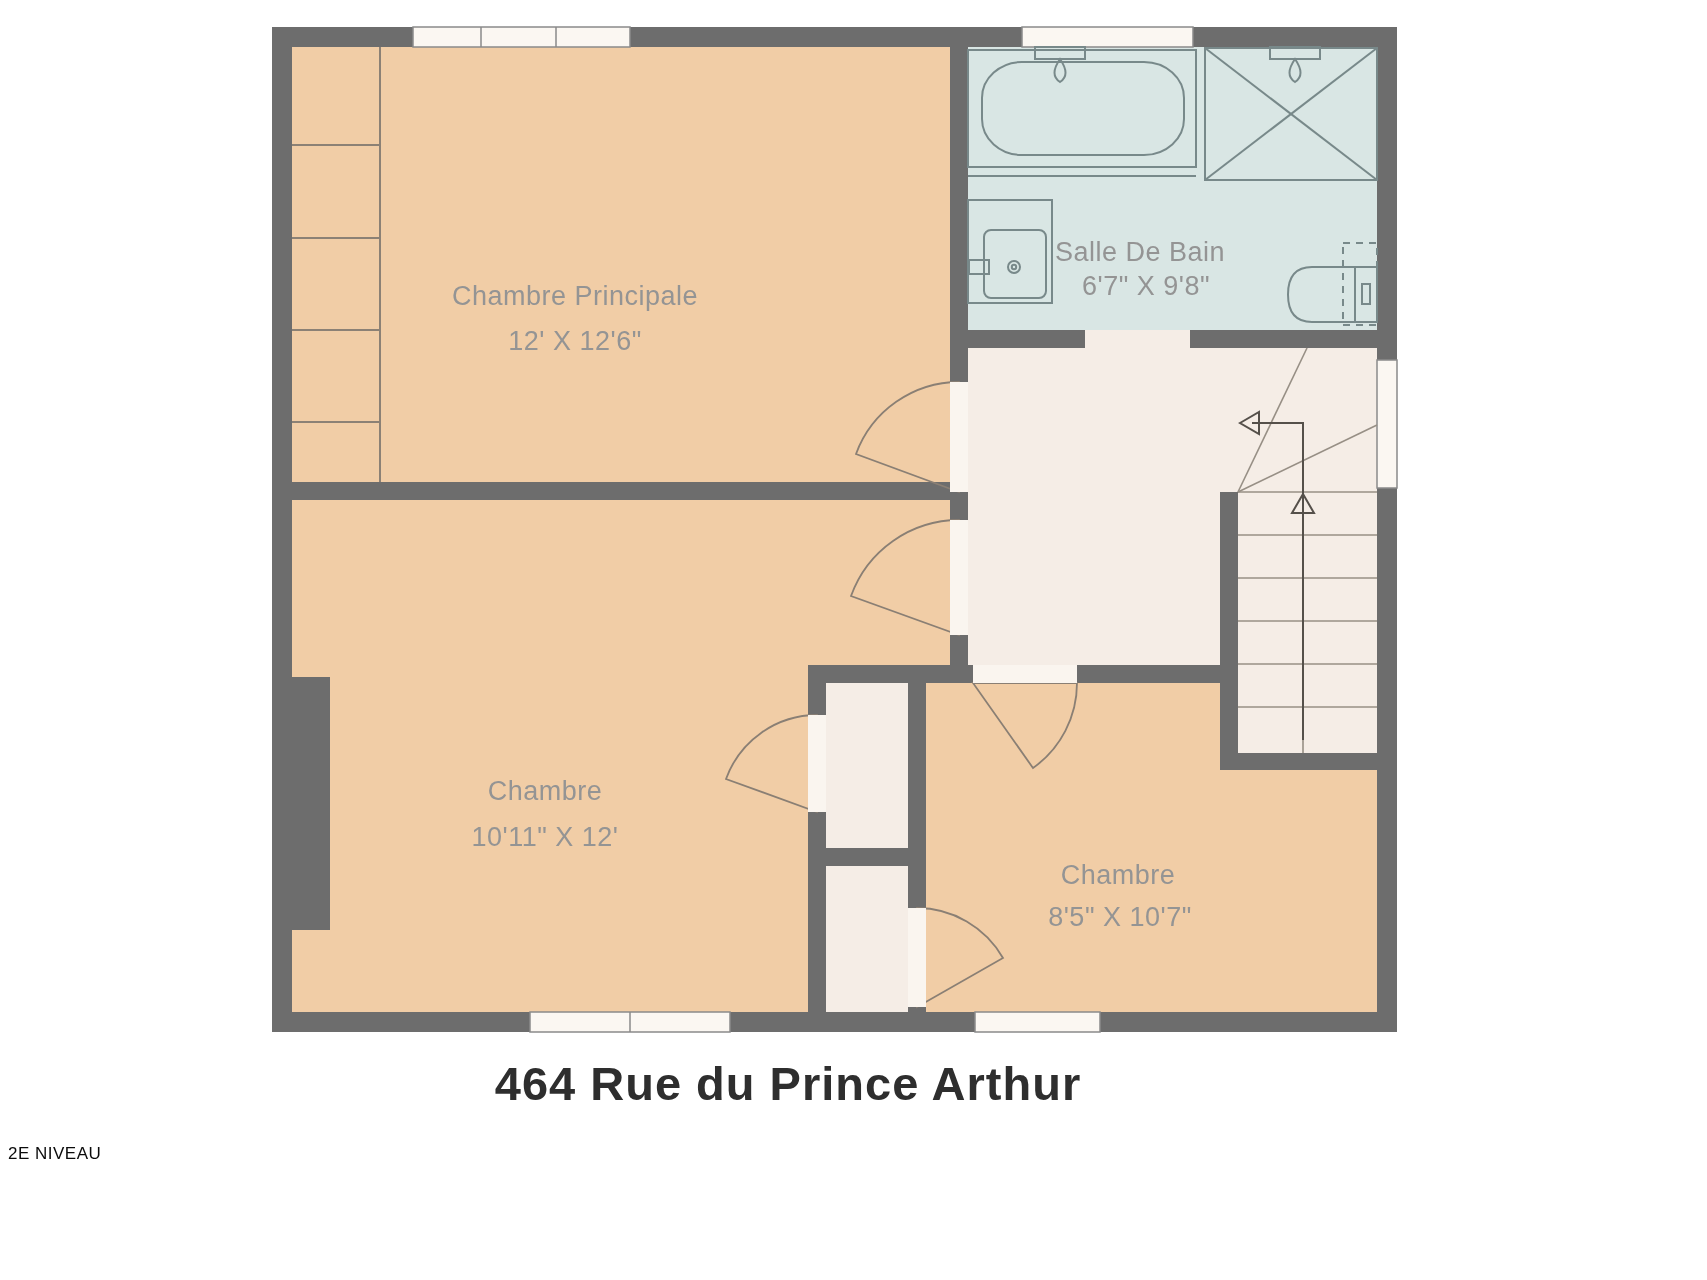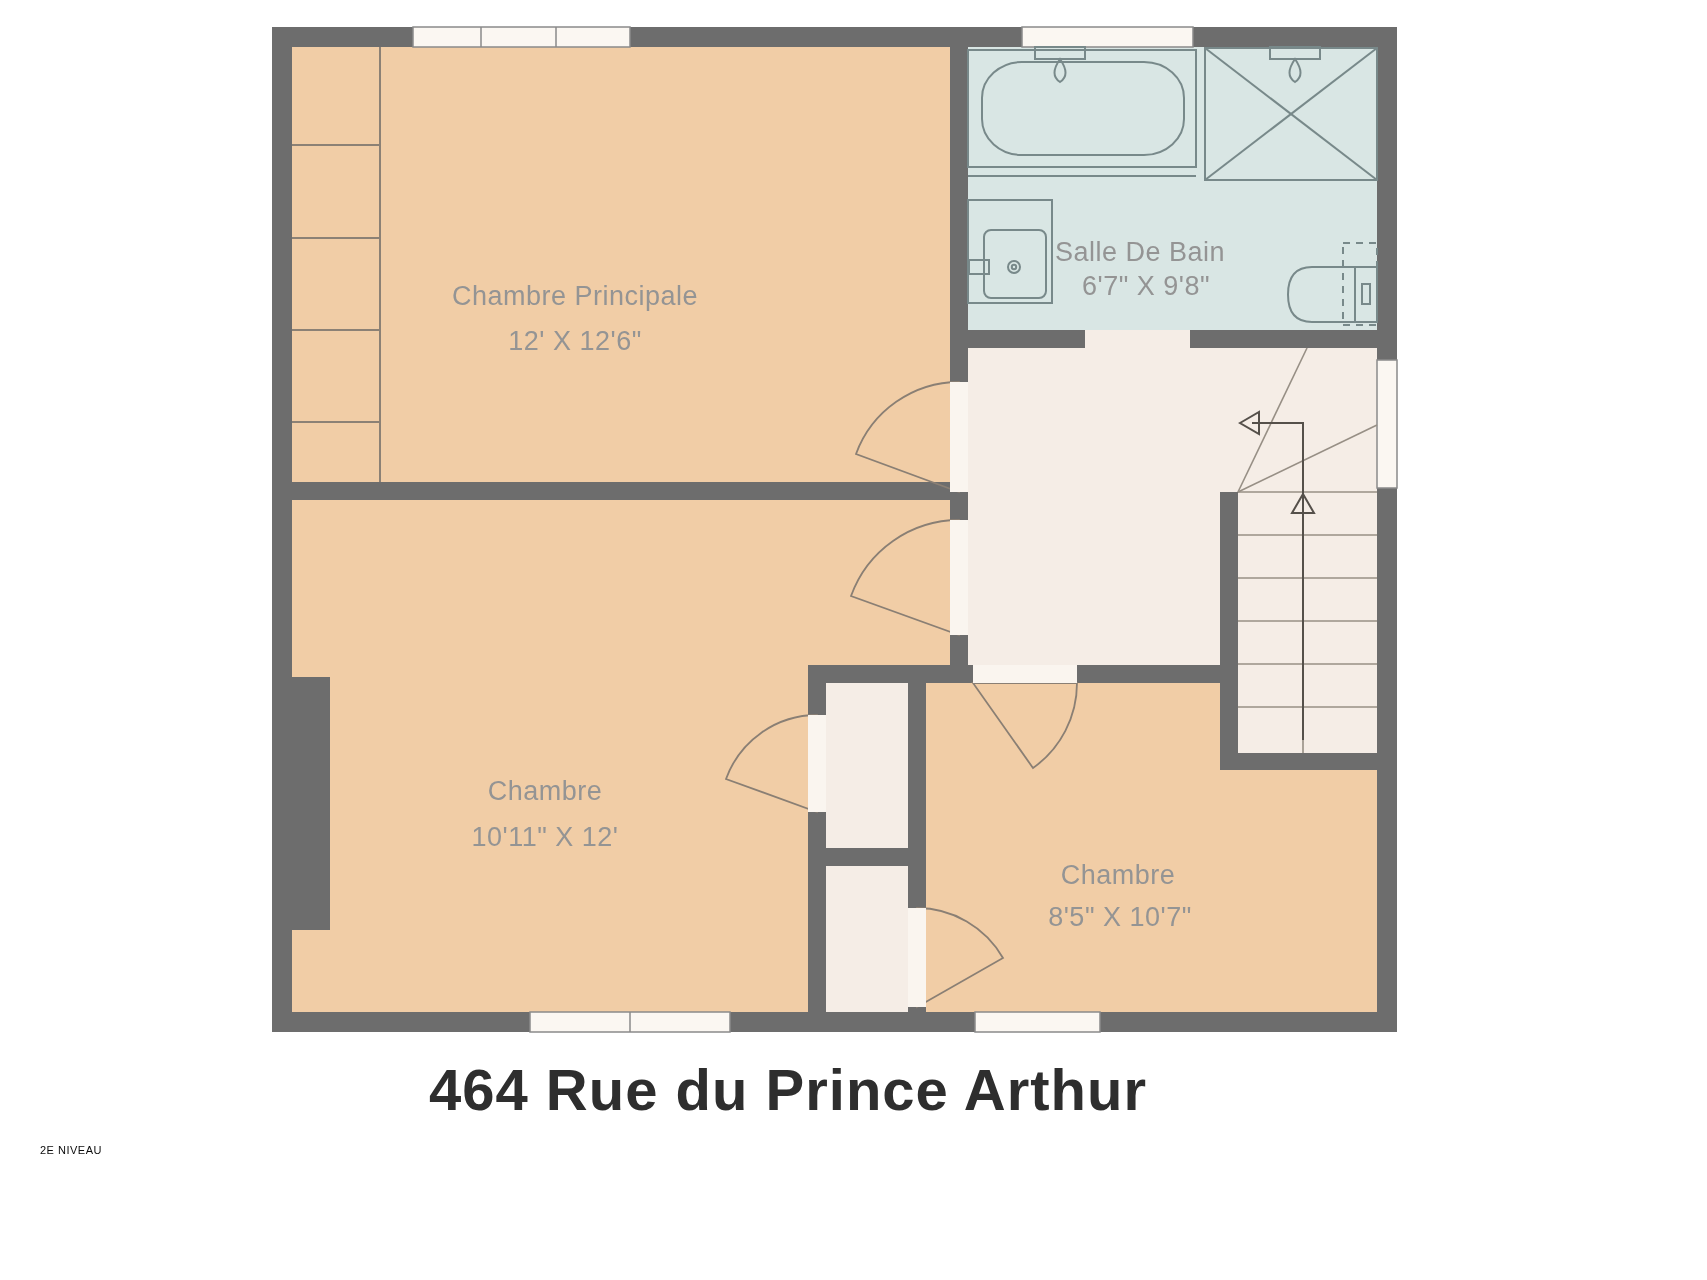--- a/index.html
+++ b/index.html
@@ -1,22 +1,22 @@
 <!DOCTYPE html>
 <html><head>
 <meta charset="utf-8">
 <style>
   html,body{margin:0;padding:0;background:#ffffff;}
   .stage{position:relative;width:1707px;height:1280px;background:#ffffff;overflow:hidden;
          font-family:"Liberation Sans", sans-serif;}
   .plan-svg{position:absolute;left:0;top:0;}
   .room-label{font-family:"Liberation Sans", sans-serif;font-size:27px;fill:#949494;letter-spacing:.5px;}
   .plan-title{position:absolute;left:0;top:1056px;width:1576px;text-align:center;
-              font-size:58px;font-weight:bold;color:#2e2e2e;letter-spacing:1px;}
-  .level-label{position:absolute;left:8px;top:1144px;font-size:11px;color:#0b0b0b;letter-spacing:.5px;margin-left:32px;}
+              font-size:47px;font-weight:bold;color:#2e2e2e;letter-spacing:1px;}
+  .level-label{position:absolute;left:8px;top:1144px;font-size:17px;color:#0b0b0b;letter-spacing:.5px;}
   .wall{fill:#6d6d6d;}
   .fixture{stroke:#78898a;stroke-width:2;fill:none;}
   .stair-line{stroke:#978f85;stroke-width:1.6;fill:none;}
   .arrow-line{stroke:#55504a;stroke-width:2;fill:none;}
   .door-leaf{fill:#faf5ef;}
   .door-arc{stroke:#8a7f74;stroke-width:1.8;fill:none;}
   .window{fill:#fbf7f2;stroke:#8a8a8a;stroke-width:1.5;}
   .window-mullion{stroke:#8a8a8a;stroke-width:1.5;}
   .closet-line{stroke:#8c8175;stroke-width:2;}
 </style>

